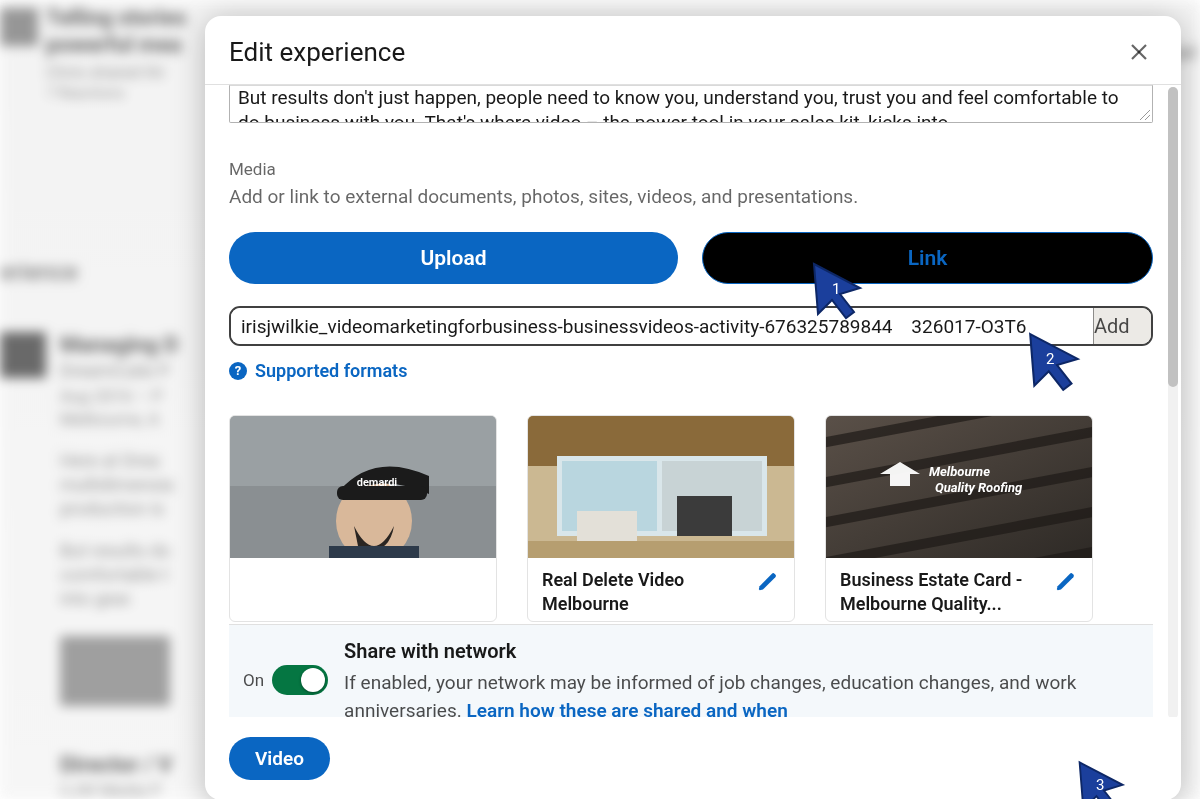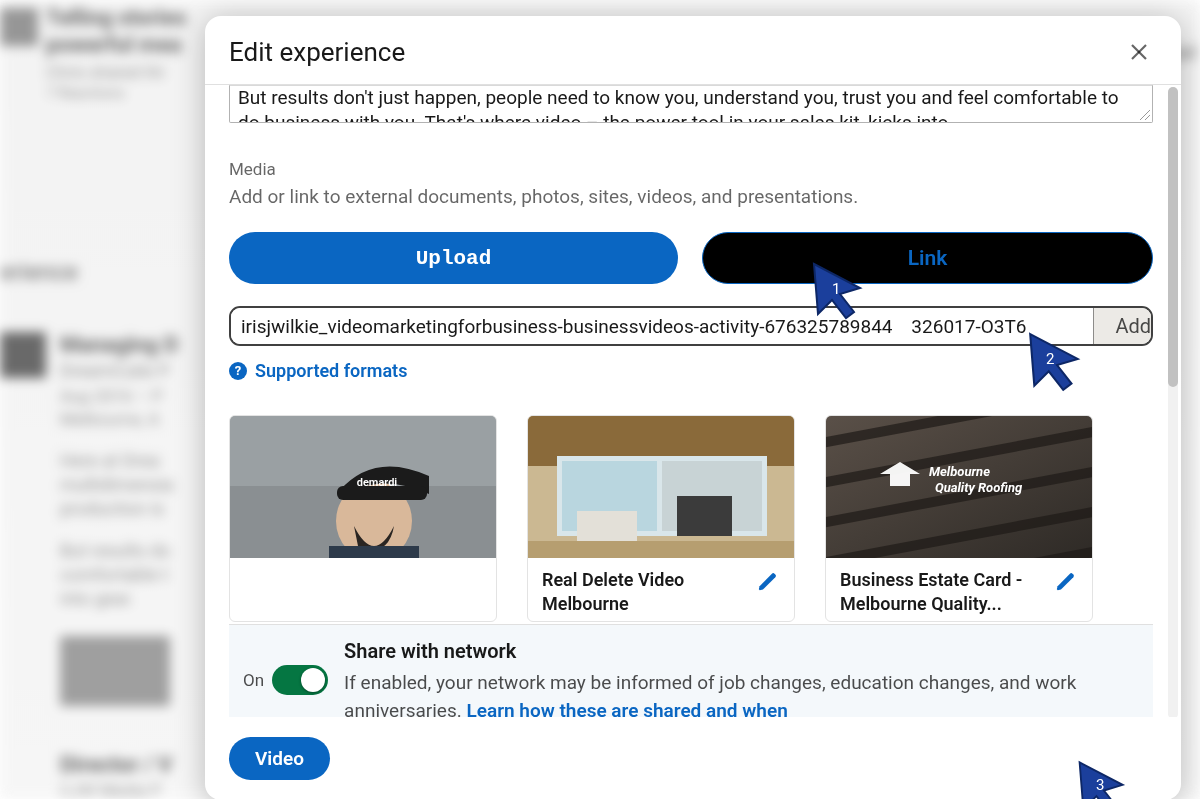--- a/index.html
+++ b/index.html
@@ -141,21 +141,20 @@
     display: flex;
     align-items: center;
     justify-content: center;
     font-size: 21px;
     font-weight: 600;
     cursor: pointer;
   }
   .pill-solid {
     background: #0a66c2;
     color: #fff;
-    font-family: Liberation Mono, monospace;
   }
   .pill-outline {
     background: #000000;
     color: #0a66c2;
     border: 1.5px solid #0a66c2;
     text-align: right;
   }
 
   .link-row {
     margin-top: 22px;
@@ -173,21 +172,21 @@
     padding: 0 10px;
     color: rgba(0,0,0,0.9);
     font-family: inherit;
   }
   .add-btn {
     width: 58px;
     background: #eceae6;
     border-left: 1px solid rgba(0,0,0,0.4);
     display: flex;
     align-items: center;
-    justify-content: flex-end;
+    justify-content: flex-start;
     font-size: 20px;
     color: rgba(0,0,0,0.7);
     cursor: pointer;
   }
 
   .supported {
     margin-top: 14px;
     display: inline-flex;
     align-items: center;
     gap: 8px;

